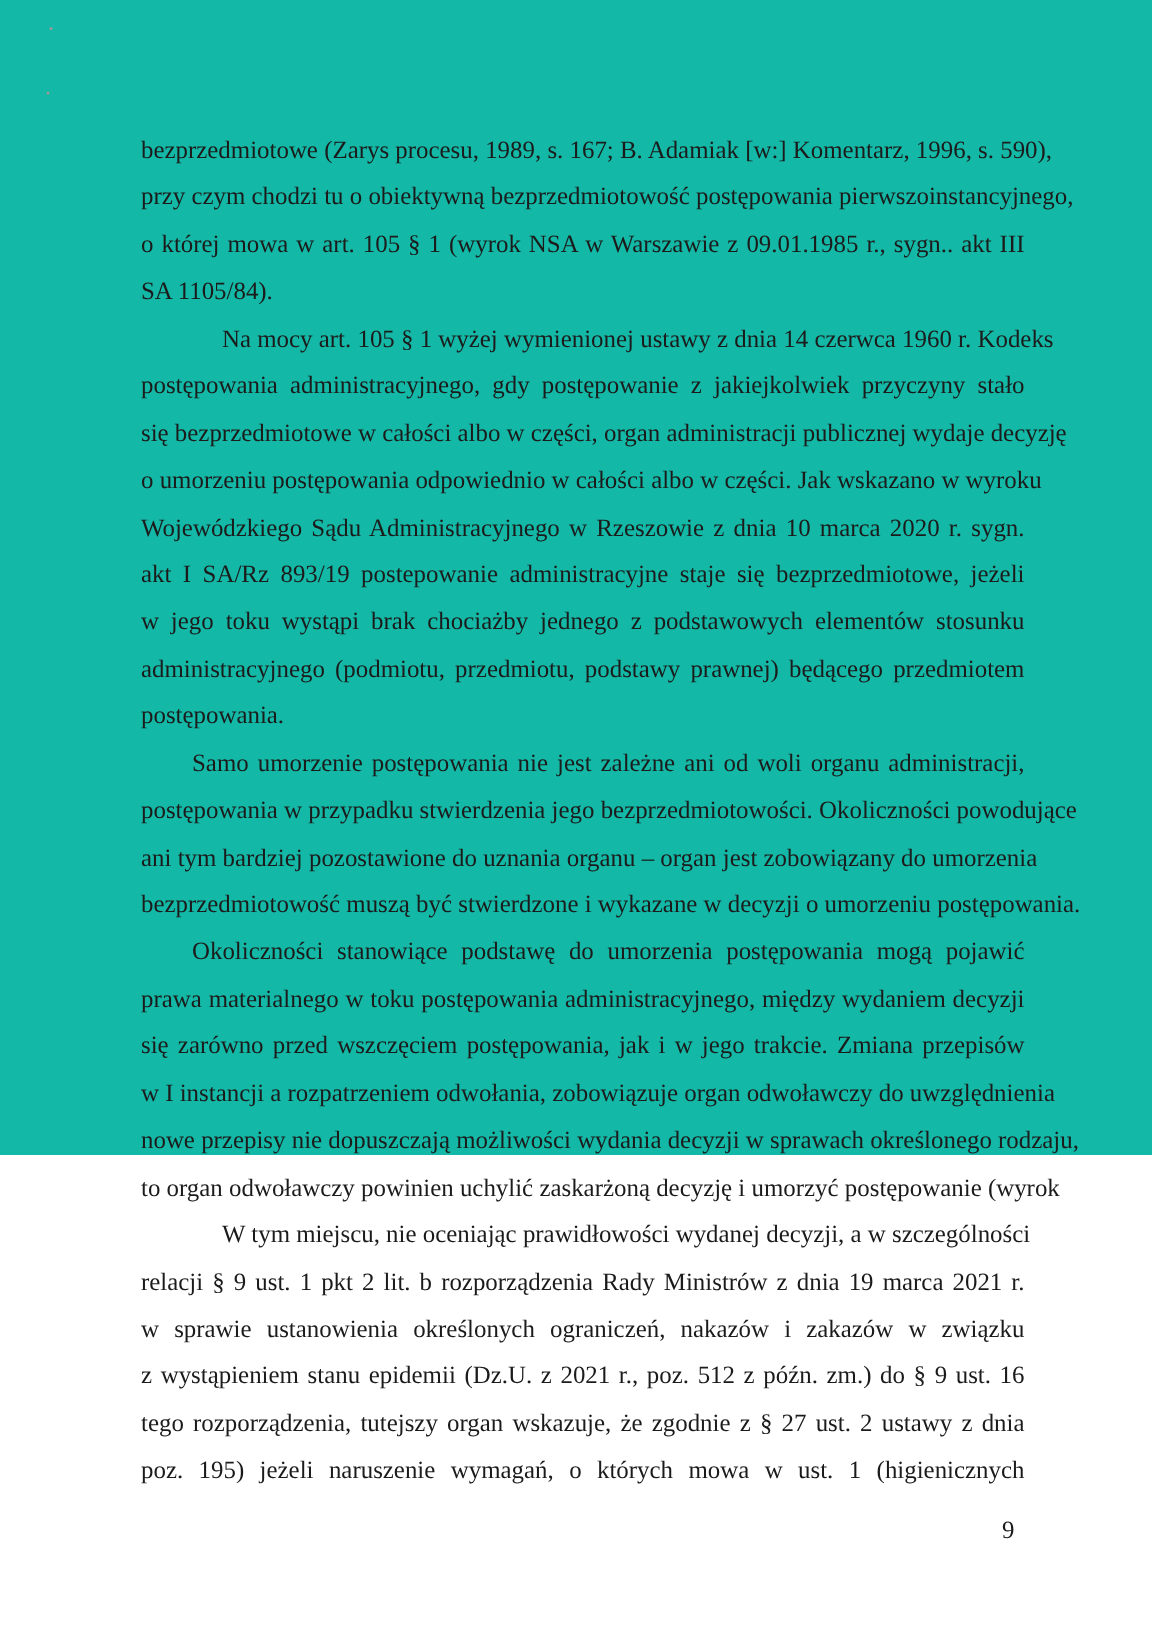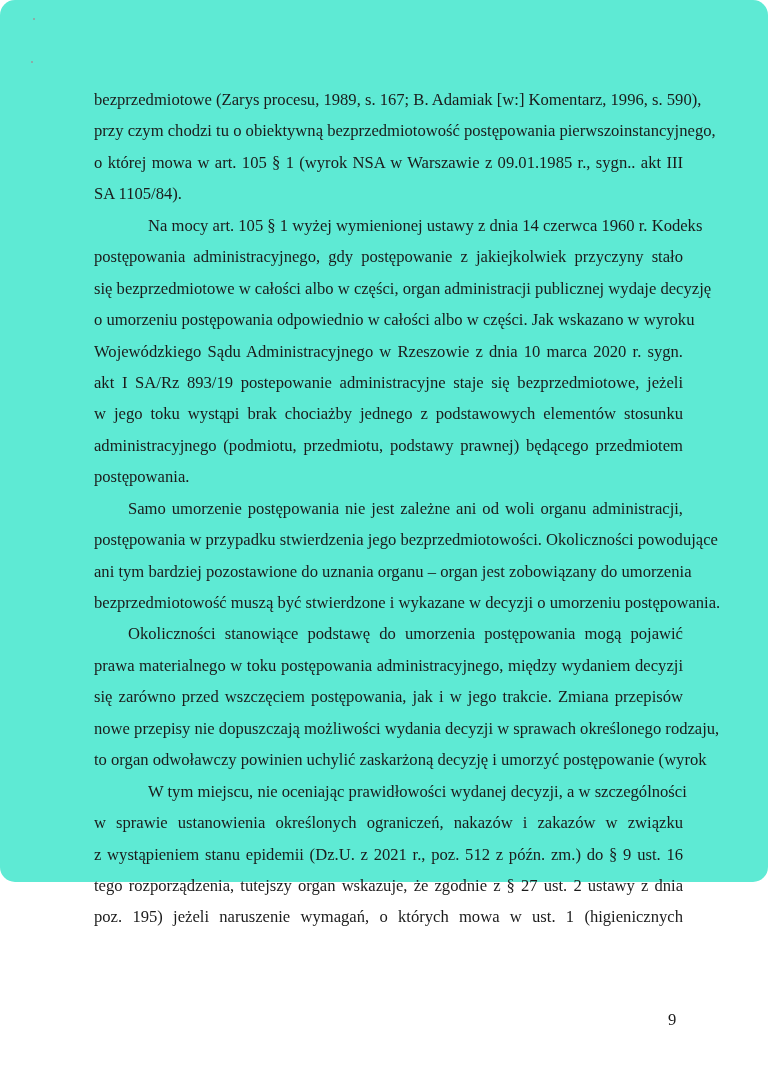--- a/index.html
+++ b/index.html
@@ -1,20 +1,19 @@
 <!DOCTYPE html>
 <html><head>
 <meta charset="utf-8">
 <style>
   html, body { margin: 0; padding: 0; background: #ffffff; }
   body { width: 768px; height: 1086px; position: relative; overflow: hidden; }
   .page {
-    position: absolute; left: 0; top: 0; width: 768px; height: 882px;
-    background: #5eead4;
-    border-radius: 15px;
+    position: absolute; left: 0; top: 0; width: 768px; height: 770px;
+    background: #14b8a6;
   }
   .speck { position: absolute; background: #9a9a9a; border-radius: 50%; }
   .text-block {
     position: absolute; left: 94px; top: 84px; width: 589px;
     font-family: "Liberation Serif", "DejaVu Serif", serif;
     font-size: 16.6px; color: #1b1b1b;
   }
   .line {
     display: block; height: 31.45px; line-height: 31.45px;
     text-align: justify; text-align-last: justify; white-space: nowrap;
@@ -61,26 +60,28 @@
       <span class="line indent">Samo umorzenie postępowania nie jest zależne ani od woli organu administracji,</span>
       <span class="line">postępowania w przypadku stwierdzenia jego bezprzedmiotowości. Okoliczności powodujące</span>
       <span class="line">ani tym bardziej pozostawione do uznania organu – organ jest zobowiązany do umorzenia</span>
       <span class="line last">bezprzedmiotowość muszą być stwierdzone i wykazane w decyzji o umorzeniu postępowania.</span>
     </div>
 
     <div>
       <span class="line indent">Okoliczności stanowiące podstawę do umorzenia postępowania mogą pojawić</span>
       <span class="line">prawa materialnego w toku postępowania administracyjnego, między wydaniem decyzji</span>
       <span class="line">się zarówno przed wszczęciem postępowania, jak i w jego trakcie. Zmiana przepisów</span>
+      <span class="line">w I instancji a rozpatrzeniem odwołania, zobowiązuje organ odwoławczy do uwzględnienia</span>
       <span class="line">nowe przepisy nie dopuszczają możliwości wydania decyzji w sprawach określonego rodzaju,</span>
       <span class="line">to organ odwoławczy powinien uchylić zaskarżoną decyzję i umorzyć postępowanie (wyrok</span>
     </div>
 
     <div>
       <span class="line indent-big">W tym miejscu, nie oceniając prawidłowości wydanej decyzji, a w szczególności</span>
+      <span class="line">relacji § 9 ust. 1 pkt 2 lit. b rozporządzenia Rady Ministrów z dnia 19 marca 2021 r.</span>
       <span class="line">w sprawie ustanowienia określonych ograniczeń, nakazów i zakazów w związku</span>
       <span class="line">z wystąpieniem stanu epidemii (Dz.U. z 2021 r., poz. 512 z późn. zm.) do § 9 ust. 16</span>
       <span class="line">tego rozporządzenia, tutejszy organ wskazuje, że zgodnie z § 27 ust. 2 ustawy z dnia</span>
       <span class="line">poz. 195) jeżeli naruszenie wymagań, o których mowa w ust. 1 (higienicznych</span>
 
     </div>
   </div>
 
   <div class="page-number">9</div>
 </div>

